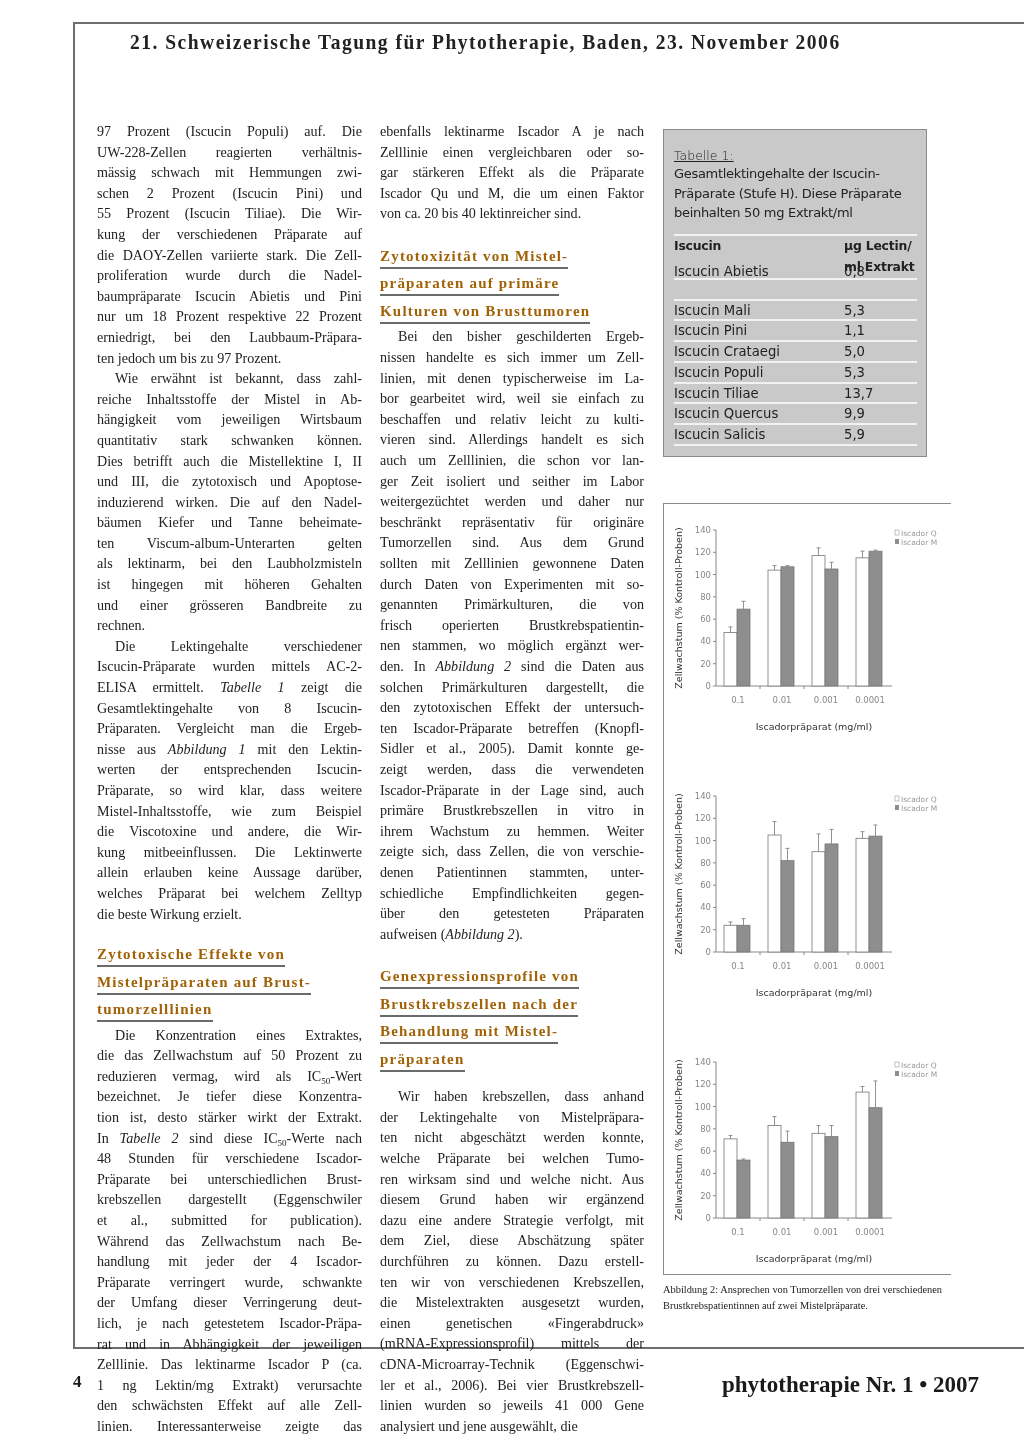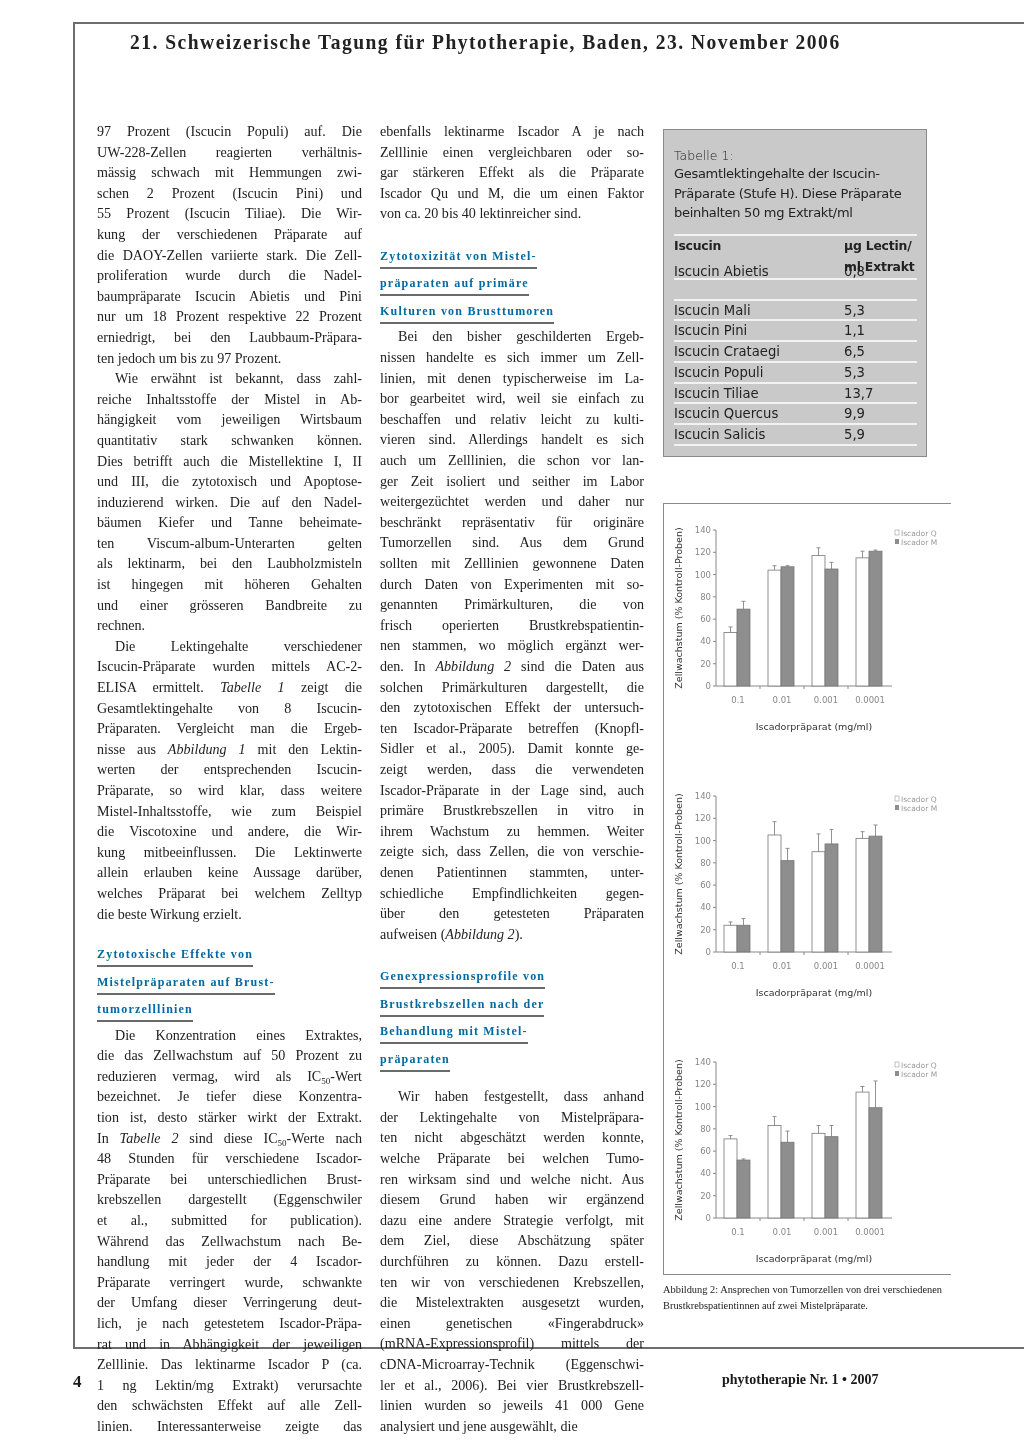--- a/index.html
+++ b/index.html
@@ -19,47 +19,47 @@
     position: absolute; top: 121px; width: 265px;
     font-family: "Liberation Serif", serif; font-size: 14.1px; line-height: 20.6px;
     color: #222; text-align: justify; hyphens: manual;
   }
   .col-1 { left: 97px; width: 265px; }
   .col-2 { left: 380px; width: 264px; }
   .col p { margin: 0; }
   .col .ln { display: block; text-align: justify; text-align-last: justify; white-space: nowrap; overflow: visible; }
   .col .ln.last { text-align-last: left; }
   .heading {
-    font-family: "Liberation Serif", serif; font-weight: bold; font-size: 12px;
-    letter-spacing: 1.2px; line-height: 24.5px; color: #0369a1; margin: 0;
+    font-family: "Liberation Serif", serif; font-weight: bold; font-size: 15px;
+    letter-spacing: 1.2px; line-height: 24.5px; color: #a16207; margin: 0;
   }
   .heading span { display: inline-block; border-bottom: 2px solid #6a6a6a; line-height: 22px; padding-bottom: 0; margin-bottom: 2.5px; white-space: nowrap; }
   .table-box {
     position: absolute; left: 663px; top: 129px; width: 264px; height: 328px;
     background: #c9c9c9; border: 1px solid #8a8a8a; box-sizing: border-box;
     font-family: "DejaVu Sans", sans-serif; color: #222;
   }
-  .table-box .cap-label { position: absolute; left: 10px; top: 18px; font-size: 12.5px; font-weight: 300; }
+  .table-box .cap-label { position: absolute; left: 10px; top: 18px; font-size: 12.5px; font-weight: 300; text-decoration: underline; }
   .table-box .cap-title { position: absolute; left: 10px; top: 34px; width: 250px; font-size: 13px; line-height: 19.5px; letter-spacing: -0.3px; }
   .rule { position: absolute; left: 10px; width: 243px; height: 2px; background: #f2f2f2; }
   .trow { position: absolute; left: 10px; width: 243px; font-size: 13.2px; height: 20px; line-height: 20px; }
   .trow .c1 { position: absolute; left: 0; }
   .trow .c2 { position: absolute; left: 170px; }
   .fig-box {
     position: absolute; left: 663px; top: 503px; width: 288px; height: 772px;
     border: 1px solid #8a8a8a; border-right: none; box-sizing: border-box; background: #fff;
   }
   .chart { position: absolute; left: 670px; width: 280px; }
   .chart svg { display: block; }
   .fig-caption {
     position: absolute; left: 663px; top: 1282px; width: 290px;
     font-family: Liberation Serif, serif; font-size: 10.4px; line-height: 16px; color: #222;
   }
   .footer-num { position: absolute; left: 73px; top: 1372px; font-family: "Liberation Serif", serif; font-weight: bold; font-size: 17px; }
-  .footer-journal { position: absolute; left: 722px; top: 1372px; font-family: "Liberation Serif", serif; font-weight: bold; font-size: 14px; white-space: nowrap; text-align: center; }
+  .footer-journal { position: absolute; left: 722px; top: 1372px; font-family: "Liberation Serif", serif; font-weight: bold; font-size: 23px; white-space: nowrap; text-align: center; }
   sub { font-size: 9px; vertical-align: -3px; line-height: 0; }
   i { font-style: italic; }
 </style>
 </head>
 <body>
 
 <div class="frame"></div>
 
 <div class="running-head">21. Schweizerische Tagung für Phytotherapie, Baden, 23. November 2006</div>
 
@@ -187,21 +187,21 @@
   </p>
   <div style="height:20px"></div>
   <div class="heading">
     <span>Genexpressionsprofile von</span><br>
     <span>Brustkrebszellen nach der</span><br>
     <span>Behandlung mit Mistel-</span><br>
     <span>präparaten</span>
   </div>
   <div style="height:12px"></div>
   <p id="c2p3">
-      <span class="ln" style="padding-left: 18px;">Wir haben festgestellt, dass anhand</span>
+      <span class="ln" style="padding-left: 18px;">Wir haben krebszellen, dass anhand</span>
       <span class="ln">der Lektingehalte von Mistelpräpara-</span>
       <span class="ln">ten nicht abgeschätzt werden konnte,</span>
       <span class="ln">welche Präparate bei welchen Tumo-</span>
       <span class="ln">ren wirksam sind und welche nicht. Aus</span>
       <span class="ln">diesem Grund haben wir ergänzend</span>
       <span class="ln">dazu eine andere Strategie verfolgt, mit</span>
       <span class="ln">dem Ziel, diese Abschätzung später</span>
       <span class="ln">durchführen zu können. Dazu erstell-</span>
       <span class="ln">ten wir von verschiedenen Krebszellen,</span>
       <span class="ln">die Mistelextrakten ausgesetzt wurden,</span>
@@ -235,21 +235,21 @@
         <span class="c2">5,3</span>
       </div>
       <div class="rule" style="top: 189.4px;"></div>
       <div class="trow" style="top: 191.4px;">
         <span class="c1">Iscucin Pini</span>
         <span class="c2">1,1</span>
       </div>
       <div class="rule" style="top: 210.1px;"></div>
       <div class="trow" style="top: 212.1px;">
         <span class="c1">Iscucin Crataegi</span>
-        <span class="c2">6,5</span>
+        <span class="c2">5,0</span>
       </div>
       <div class="rule" style="top: 230.8px;"></div>
       <div class="trow" style="top: 232.8px;">
         <span class="c1">Iscucin Populi</span>
         <span class="c2">5,3</span>
       </div>
       <div class="rule" style="top: 251.5px;"></div>
       <div class="trow" style="top: 253.5px;">
         <span class="c1">Iscucin Tiliae</span>
         <span class="c2">13,7</span>

